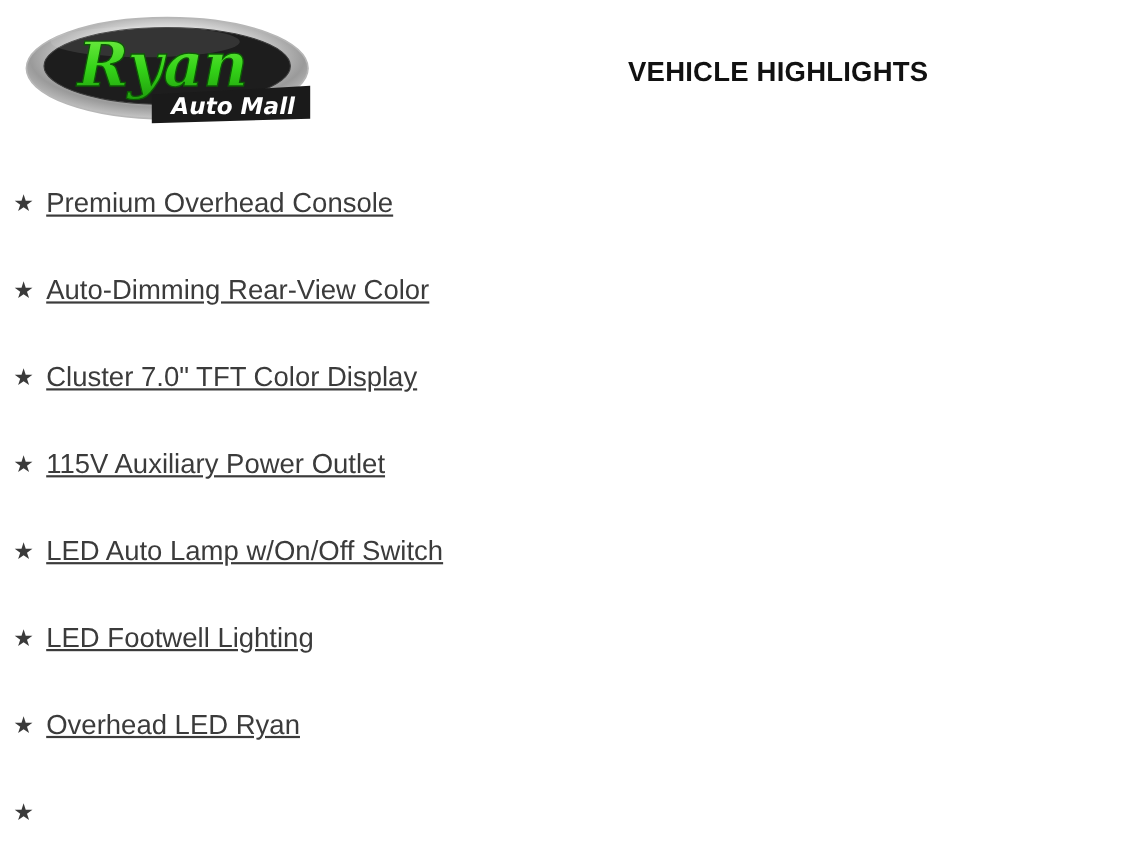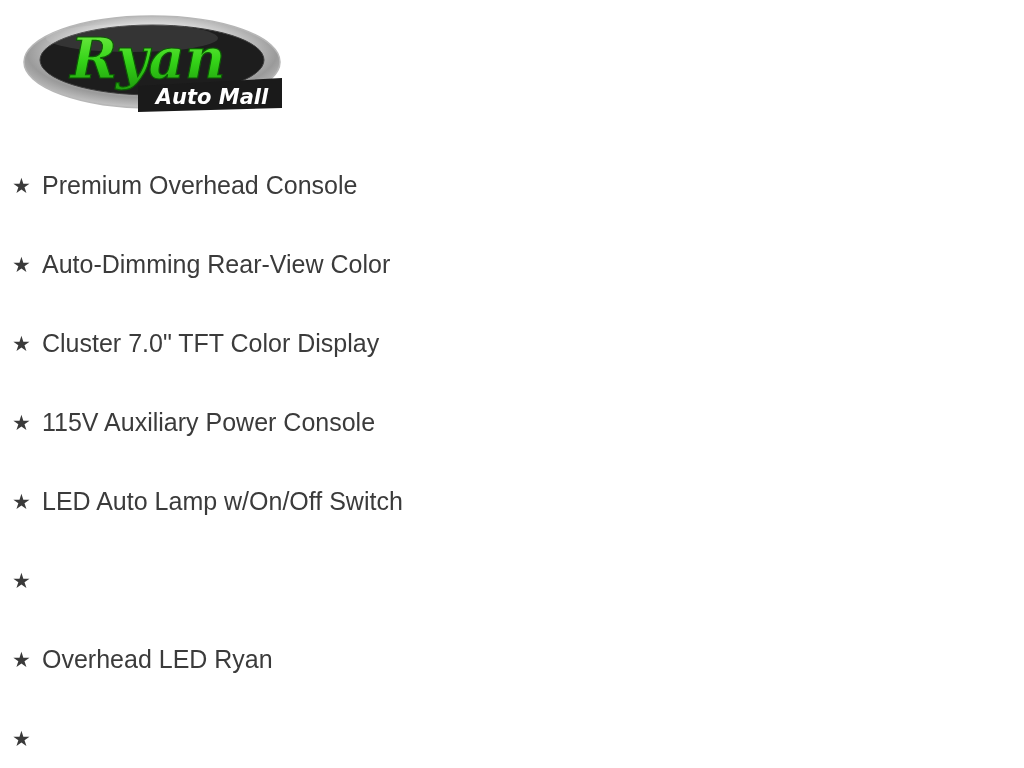--- a/index.html
+++ b/index.html
@@ -76,20 +76,21 @@
     line-height: 1;
     color: #3a3a3a;
     text-align: left;
   }
 
   .feature-label {
     font-size: 25px;
     color: #3b3b3b;
     line-height: 1.1;
     white-space: nowrap;
+    text-decoration: underline;
   }
 </style>
 </head>
 <body>
 
 <div class="page">
 
   <div class="header">
 
     <div class="logo">
@@ -116,45 +117,47 @@
 
         <ellipse cx="112" cy="30" rx="86" ry="14" fill="#ffffff" opacity="0.10"></ellipse>
 
         <text x="128" y="70" text-anchor="middle" font-family="DejaVu Serif, serif" font-size="56" font-style="italic" font-weight="bold" fill="url(#greenGrad)" stroke="#0d5a05" stroke-width="1.2">Ryan</text>
 
         <path d="M118 78 L262 70 L262 100 L118 104 Z" fill="#1a1a1a"></path>
         <text x="192" y="96" text-anchor="middle" font-family="DejaVu Sans, sans-serif" font-size="21" font-style="italic" font-weight="bold" fill="#ffffff">Auto Mall</text>
       </svg>
     </div>
 
+    <div class="highlights-title">VEHICLE HIGHLIGHTS</div>
   </div>
 
   <ul class="feature-list">
     <li class="feature-item">
       <span class="bullet-star">★</span>
       <span class="feature-label">Premium Overhead Console</span>
     </li>
     <li class="feature-item">
       <span class="bullet-star">★</span>
       <span class="feature-label">Auto-Dimming Rear-View Color</span>
     </li>
     <li class="feature-item">
       <span class="bullet-star">★</span>
       <span class="feature-label">Cluster 7.0" TFT Color Display</span>
     </li>
     <li class="feature-item">
       <span class="bullet-star">★</span>
-      <span class="feature-label">115V Auxiliary Power Console</span>
+      <span class="feature-label">115V Auxiliary Power Outlet</span>
     </li>
     <li class="feature-item">
       <span class="bullet-star">★</span>
       <span class="feature-label">LED Auto Lamp w/On/Off Switch</span>
     </li>
     <li class="feature-item">
       <span class="bullet-star">★</span>
+      <span class="feature-label">LED Footwell Lighting</span>
     </li>
     <li class="feature-item">
       <span class="bullet-star">★</span>
       <span class="feature-label">Overhead LED Ryan</span>
     </li>
     <li class="feature-item">
       <span class="bullet-star">★</span>
     </li>
   </ul>
 

